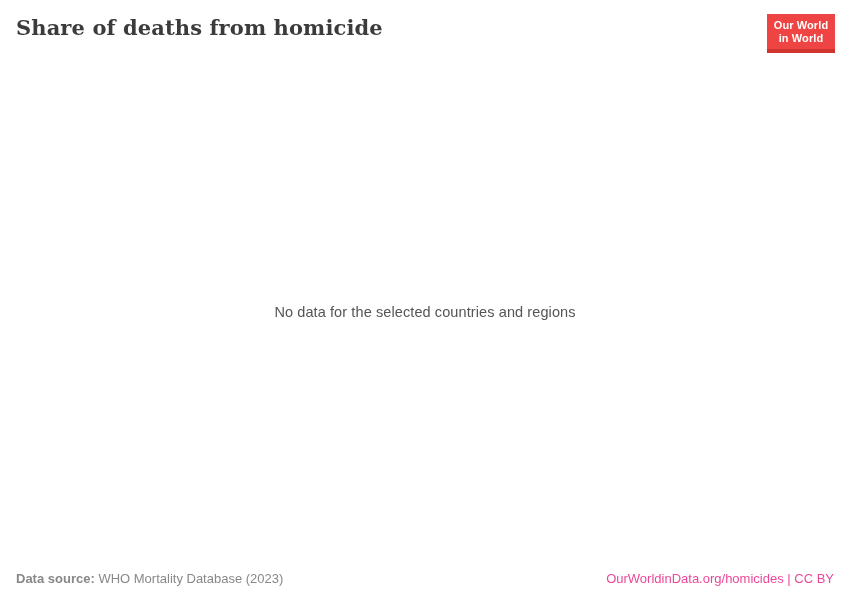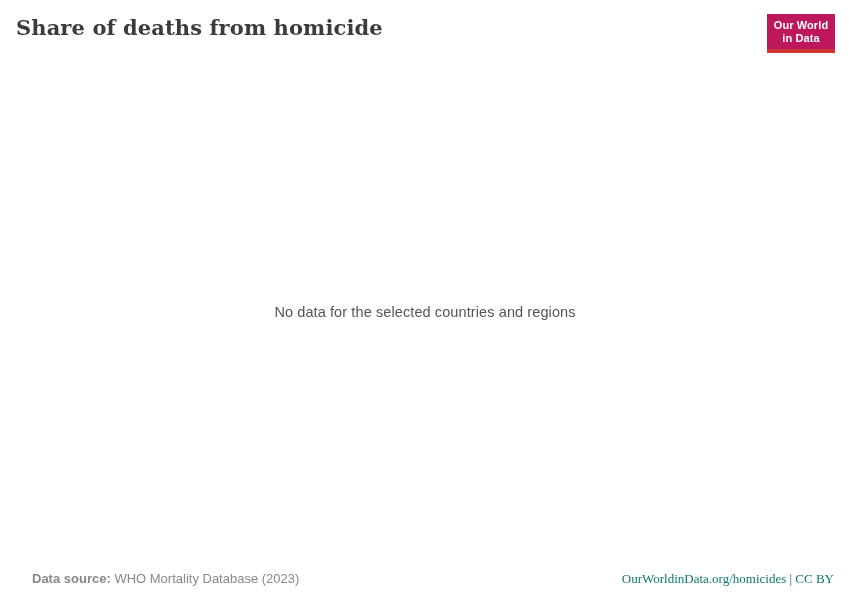--- a/index.html
+++ b/index.html
@@ -47,35 +47,35 @@
   .empty-message {
     font-size: 14.5px; color: #555555; letter-spacing: 0.1px;
   }
 
   
   .footer {
     display: flex; justify-content: space-between; align-items: flex-end;
     padding: 0 16px 13px 16px;
     font-size: 13px; color: #888888; line-height: 17px;
   }
-  .footer .source-label { font-weight: 700; margin-left: 16px; }
-  .footer .license { color: #0f766e; font-family: Liberation Serif, serif; }
+  .footer .source-label { font-weight: 700; }
+  .footer .license { color: #ec4899; }
 </style>
 </head>
 <body>
 
 <div class="page">
 
   <div class="header">
     <div class="header-text">
       <h1>Share of deaths from homicide</h1>
     </div>
-    <div class="logo" style="background: #be185d; border-bottom-color: rgb(207, 53, 46);">
+    <div class="logo" style="background: #ef4444; border-bottom-color: rgb(207, 53, 46);">
       <span>Our World</span>
-      <span>in Data</span>
+      <span>in World</span>
     </div>
   </div>
 
   <div class="main">
     <div class="empty-message">No data for the selected countries and regions</div>
   </div>
 
   <div class="footer">
     <div class="source">
       <span class="source-label">Data source: </span>

